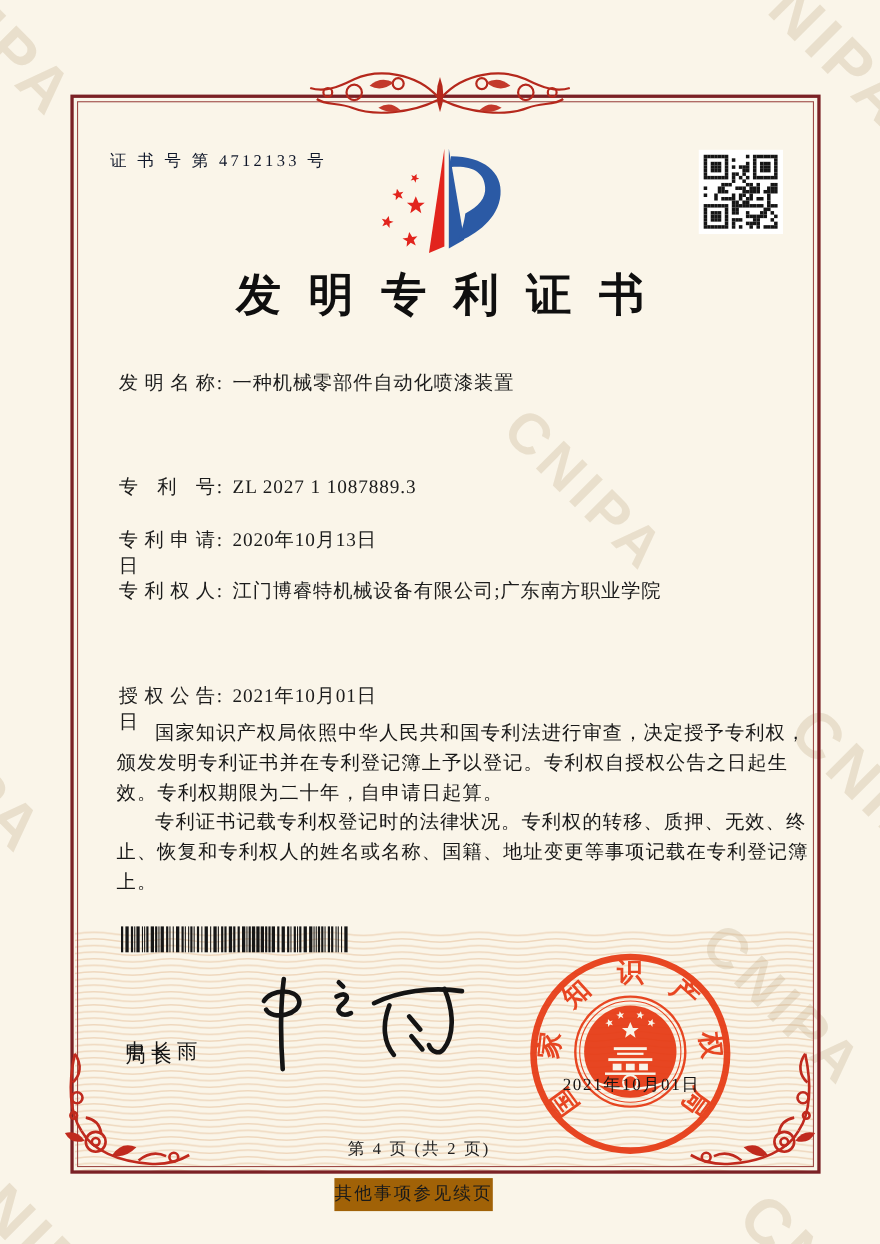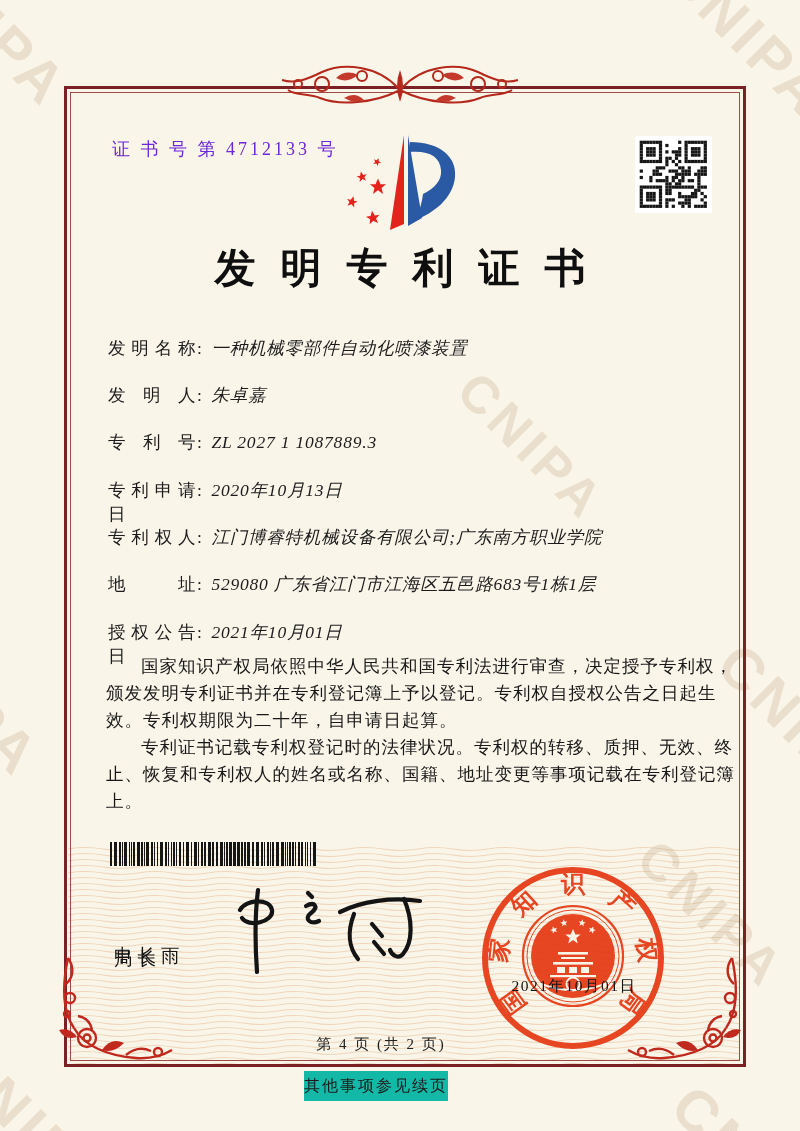--- a/index.html
+++ b/index.html
@@ -16,34 +16,34 @@
     font-size:58px; letter-spacing:5px; color:rgba(182,160,118,.25);
     transform:rotate(45deg); transform-origin:left top; pointer-events:none;
   }
   .wm-small{font-size:52px;}
   
   .frame{position:absolute; left:64px; top:86px; width:682px; height:981px;
     box-sizing:border-box; border:3.5px solid #7b2125; z-index:2;}
   .frame-inner{position:absolute; inset:3px; border:1px solid #9e4a46;}
   .ornament{position:absolute; z-index:4; pointer-events:none;}
   
-  .cert-no{position:absolute; left:112px; top:137px; z-index:3;
-    font-size:18px; letter-spacing:3px; color:#6d28d9;}
+  .cert-no{position:absolute; left:100px; top:137px; z-index:3;
+    font-size:15px; letter-spacing:3px; color:#0f172a;}
   .qr{position:absolute; left:635px; top:136px; z-index:3;}
   .logo{position:absolute; left:336px; top:132px; z-index:3;}
   .title{position:absolute; left:0; top:241px; width:800px; z-index:3;
     text-align:center; font-size:41px; font-weight:700; color:#0f0f0f;
     letter-spacing:25px; text-indent:25px;}
   
   .frow{position:absolute; left:108px; width:645px; z-index:3; font-size:17.5px;
     line-height:24px; color:#1c1c1c; letter-spacing:.5px;}
   .flbl{display:inline-block; width:88px; text-align:justify; text-align-last:justify;
     vertical-align:top;}
   .fcolon{display:inline-block; margin:0 9px 0 1px;}
-  .fval{letter-spacing:.8px;font-style:italic;}
+  .fval{letter-spacing:.8px;}
   .pair2{position:absolute; left:302px; top:0;}
   
   .body-text{position:absolute; left:106px; top:653px; width:640px; z-index:3;}
   .body-text p{margin:0; font-size:17.5px; line-height:27px; text-indent:2em;
     letter-spacing:1px; color:#181818;}
   
   .barcode{position:absolute; left:110px; top:842px; width:210px; height:24px;
     z-index:3; font-size:0; white-space:nowrap; overflow:hidden;}
   .barcode i{display:inline-block; height:100%; background:#161616;}
   .officer-title{position:absolute; left:114px; top:906px; z-index:3;
@@ -52,21 +52,21 @@
   .officer-name{position:absolute; left:114px; top:943px; z-index:3;
     font-size:18.5px; letter-spacing:5px; color:#141414;
     font-family:"Liberation Sans","DejaVu Sans",sans-serif;}
   .signature{position:absolute; left:222px; top:884px; z-index:4;}
   .seal{position:absolute; left:473px; top:858px; z-index:5;}
   .seal-date{position:absolute; left:468px; top:976px; width:212px; z-index:6;
     text-align:center; font-size:15.5px; letter-spacing:1.5px; color:#141414;}
   .page-info{position:absolute; left:0; top:1035px; width:762px; z-index:3;
     text-align:center; font-size:15px; letter-spacing:2px; color:#222;}
   .note-box{position:absolute; left:304px; top:1071px; width:144px; height:30px;
-    z-index:3; background:#14b8a6; text-align:center; line-height:30px;
+    z-index:3; background:#a16207; text-align:center; line-height:30px;
     font-size:16px; letter-spacing:2px; color:#1a1a1a;}
 </style>
 </head>
 <body>
 
 <div class="page">
 
   <svg class="waves" width="672" height="220">
     <defs>
       <pattern id="wv" width="70" height="6" patternUnits="userSpaceOnUse">
@@ -376,34 +376,28 @@
     <use href="#st" transform="translate(42,55) scale(0.85)" fill="#e2241d"></use>
     <use href="#st" transform="translate(16,70) scale(0.58) rotate(14)" fill="#e2241d"></use>
     <use href="#st" transform="translate(37,86) scale(0.72) rotate(-8)" fill="#e2241d"></use>
   </svg>
 
   <div class="title">发明专利证书</div>
 
   <div class="frow" style="top:336px;">
     <span class="flbl">发明名称</span><span class="fcolon">:</span><span class="fval">一种机械零部件自动化喷漆装置</span>
   </div>
-  <div class="frow" style="top:383px;">
-    <span class="flbl">发明人</span><span class="fcolon">:</span><span class="fval">朱卓嘉</span>
-  </div>
   <div class="frow" style="top:430px;">
     <span class="flbl">专利号</span><span class="fcolon">:</span><span class="fval">ZL 2027 1 1087889.3</span>
   </div>
   <div class="frow" style="top:478px;">
     <span class="flbl">专利申请日</span><span class="fcolon">:</span><span class="fval">2020年10月13日</span>
   </div>
   <div class="frow" style="top:525px;">
     <span class="flbl">专利权人</span><span class="fcolon">:</span><span class="fval">江门博睿特机械设备有限公司;广东南方职业学院</span>
-  </div>
-  <div class="frow" style="top:572px;">
-    <span class="flbl">地址</span><span class="fcolon">:</span><span class="fval">529080 广东省江门市江海区五邑路683号1栋1层</span>
   </div>
   <div class="frow" style="top:620px;">
     <span class="flbl">授权公告日</span><span class="fcolon">:</span><span class="fval">2021年10月01日</span>
   </div>
 
   <div class="body-text">
     <p>国家知识产权局依照中华人民共和国专利法进行审查，决定授予专利权，颁发发明专利证书并在专利登记簿上予以登记。专利权自授权公告之日起生效。专利权期限为二十年，自申请日起算。</p>
     <p>专利证书记载专利权登记时的法律状况。专利权的转移、质押、无效、终止、恢复和专利权人的姓名或名称、国籍、地址变更等事项记载在专利登记簿上。</p>
   </div>
 

